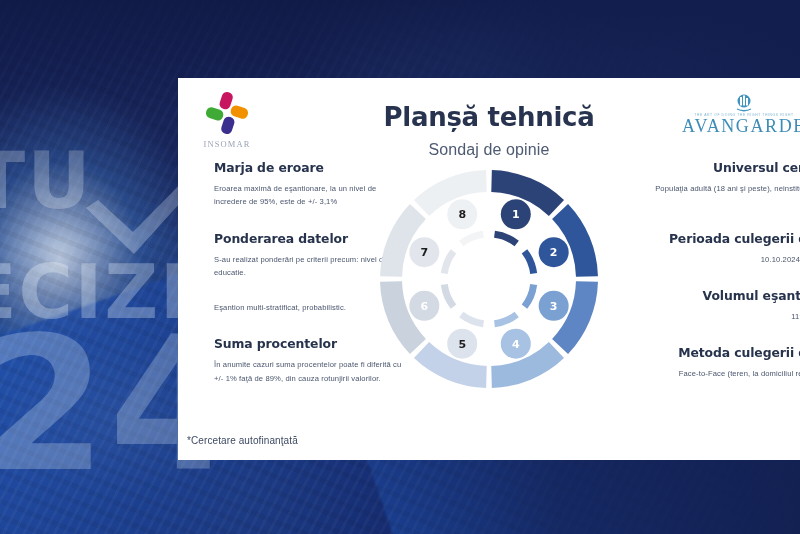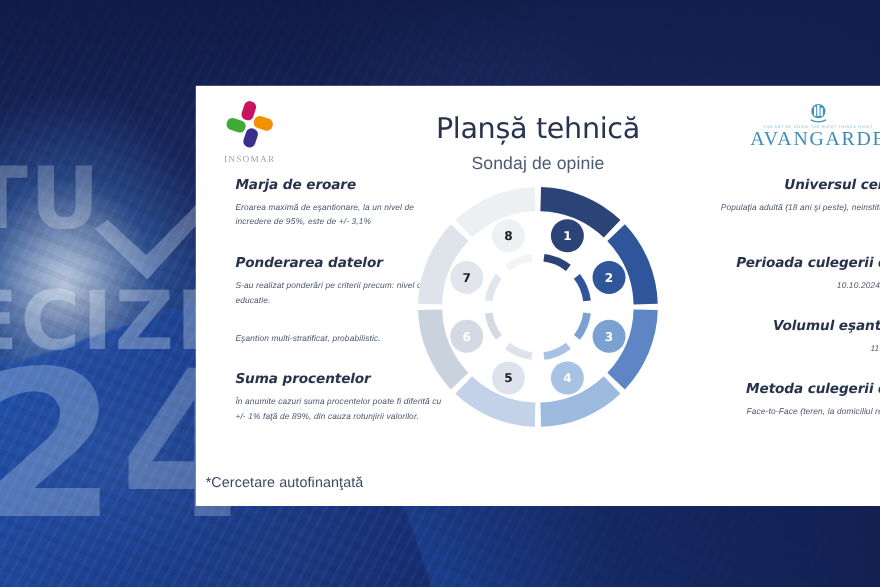--- a/index.html
+++ b/index.html
@@ -101,48 +101,48 @@
     font-size: 18px; letter-spacing: 1.6px; color: #3d8cb8;
   }
 
   
   .headline {
     position: absolute; left: 0; right: 0; top: 24px;
     text-align: center;
   }
   .headline h1 {
     font-family: "DejaVu Sans", sans-serif;
-    font-size: 26px; font-weight: 400; letter-spacing: -.3px;
+    font-size: 26px; font-weight: 700; letter-spacing: -.3px;
     color: #28344f;
   }
   .headline .sub {
     margin-top: 9px;
     font-size: 16px; color: #4d5a72; letter-spacing: .1px;
   }
 
   
-  .col { position: absolute; top: 82px; width: 196px; font-style: italic; }
+  .col { position: absolute; top: 82px; width: 196px; }
   .col.left  { left: 36px;  text-align: left; }
   .col.right { right: -48px; text-align: right; }
   .block { margin-bottom: 22px; }
   .block:last-child { margin-bottom: 0; }
   .block h3 {
     font-family: "DejaVu Sans", sans-serif;
     font-size: 12.4px; font-weight: 700; color: #27334d;
     margin-bottom: 7px; letter-spacing: -.1px; white-space: nowrap;
   }
   .block p {
     font-size: 7.6px; line-height: 1.75; color: #49556d;
     letter-spacing: .12px;
   }
 
   
   .footnote {
     position: absolute; left: 9px; bottom: 14px;
-    font-size: 13px; color: #3d4a63; letter-spacing: .1px;
+    font-size: 10px; color: #3d4a63; letter-spacing: .1px;
   }
 
   
   .donut { position: absolute; left: 50%; top: 86px; transform: translateX(-50%); }
   .donut-num {
     font-family: "DejaVu Sans", sans-serif;
     font-size: 11px; font-weight: 700;
     text-anchor: middle; dominant-baseline: central;
   }
 </style>

